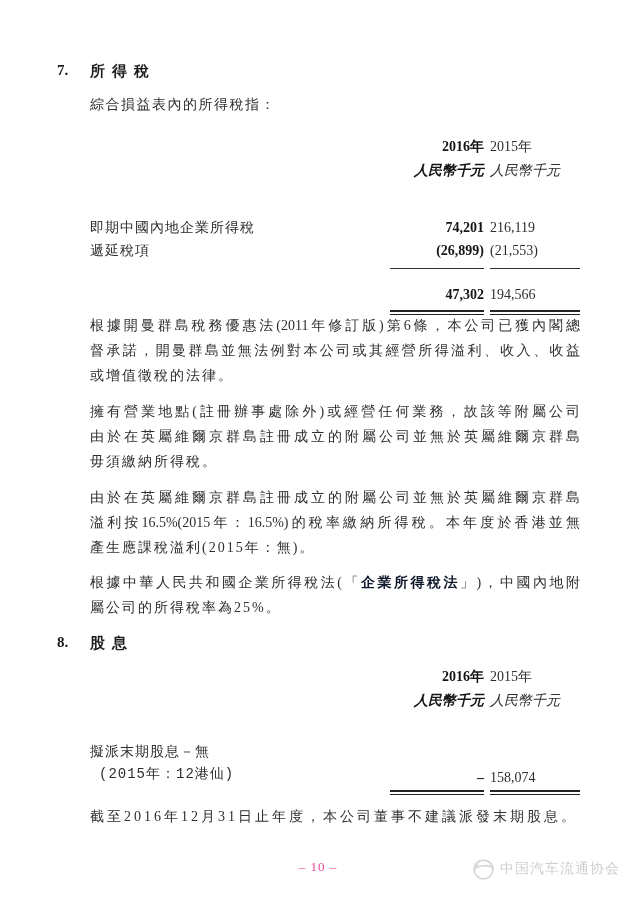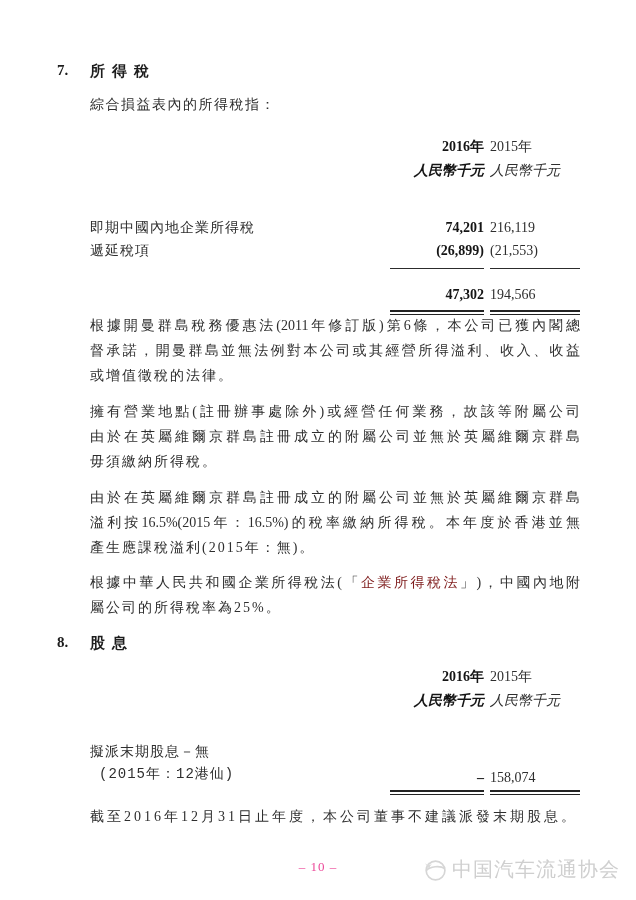--- a/index.html
+++ b/index.html
@@ -17,41 +17,41 @@
   .sec-head .title { letter-spacing:7px; }
 
   
   .plain { left:90px; width:495px; letter-spacing:1.5px; }
   .note  { left:90px; width:495px; letter-spacing:3px; }
 
   
   .para { left:90px; width:490px; line-height:25px; }
   .para .line { text-align:justify; text-align-last:justify; }
   .para .line:last-child { text-align-last:left; letter-spacing:2px; }
-  .bold-inline { font-weight:normal; color:#7f1d1d;margin-top:36px; }
+  .bold-inline { font-weight:bold; color:#0f172a;margin-top:36px; }
 
   
   .tbl { left:90px; width:490px; }
   .trow { display:flex; align-items:baseline; }
   .cl { flex:1; letter-spacing:1px; }
   .c16 { width:94px; text-align:right; }
   .cgap { width:6px; }
   .c15 { width:90px; text-align:left; }
   .b { font-weight:bold; color:#151515; }
   .i { font-style:italic; }
   .hrow { height:24px; }
   .u1 { border-bottom:1px solid #2c2c2c; padding-bottom:9px; }
   .dblrule { height:5px; border-top:2px solid #232323; border-bottom:1px solid #232323; }
   .lbl2 { padding-left:9px;font-family:Liberation Mono, monospace; }
   .lblwrap { line-height:23px; }
   .valbottom { align-self:flex-end; }
 
   
   .pageno { left:0; right:0; text-align:center; font-size:13px; letter-spacing:1px; color:#ec4899; }
-  .watermark { right:16px; display:flex; align-items:center; gap:5px; color:#cfcfcf; font-size:20px; letter-spacing:1px; font-family:"Liberation Sans","DejaVu Sans",sans-serif; }
+  .watermark { right:16px; display:flex; align-items:center; gap:5px; color:#cfcfcf; font-size:14px; letter-spacing:1px; font-family:"Liberation Sans","DejaVu Sans",sans-serif; }
   .wm-icon { width:25px; height:25px; }
 </style>
 </head>
 <body>
 
 <div class="page">
 
   <div class="abs sec-head" style="top:62px">
     <span class="num">7.</span>
     <span class="title">所得稅</span>

